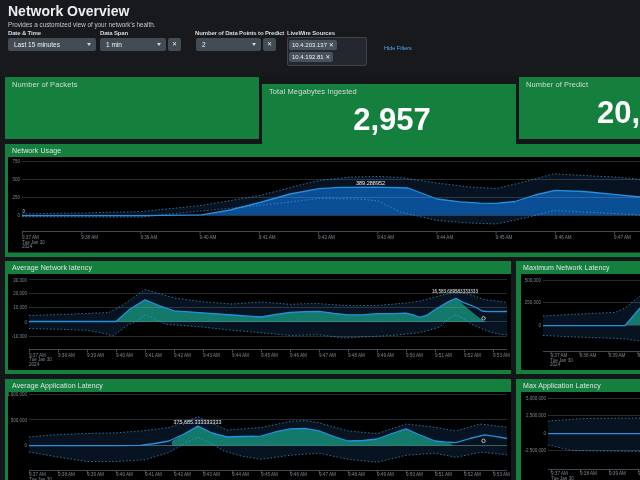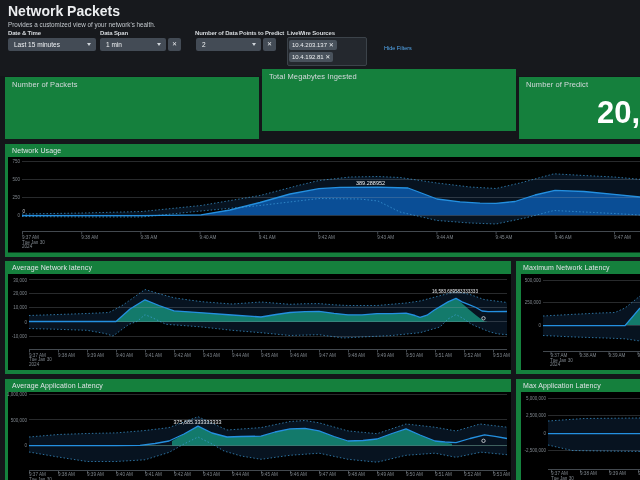--- a/index.html
+++ b/index.html
@@ -4,21 +4,21 @@
   html,body{margin:0;padding:0;width:640px;height:480px;overflow:hidden;
     background:#14161a;font-family:"Liberation Sans",sans-serif;}
   .abs{position:absolute;}
   .panel{position:absolute;background:#15803d;overflow:hidden;}
   .ptitle{position:absolute;left:7px;top:2.5px;font-size:7px;font-weight:400;color:#dfe3e7;letter-spacing:.1px;}
   svg{position:absolute;left:0;top:0;}
   svg text{font-family:"Liberation Sans",sans-serif;}
 </style></head>
 <body>
 <div class="abs" style="left:0;top:0;width:640px;height:76px;background:#17191d;"></div>
-<div class="abs" style="left:8px;top:3px;font-size:14px;font-weight:700;color:#eceef0;">Network Packets</div>
+<div class="abs" style="left:8px;top:3px;font-size:14px;font-weight:700;color:#eceef0;">Network Overview</div>
 <div class="abs" style="left:8px;top:21px;font-size:6.3px;color:#c3c8cd;">Provides a customized view of your network's health.</div>
 <div class="abs" style="left:8px;top:30px;font-size:6px;font-weight:700;letter-spacing:-0.15px;color:#d4d8dc;">Date &amp; Time</div>
 <div class="abs" style="left:100px;top:30px;font-size:6px;font-weight:700;letter-spacing:-0.15px;color:#d4d8dc;">Data Span</div>
 <div class="abs" style="left:195px;top:30px;font-size:6px;font-weight:700;letter-spacing:-0.15px;color:#d4d8dc;">Number of Data Points to Predict</div>
 <div class="abs" style="left:287px;top:30px;font-size:6px;font-weight:700;letter-spacing:-0.15px;color:#d4d8dc;">LiveWire Sources</div>
 <div class="abs" style="left:8px;top:38px;width:88px;height:13px;background:#434b55;border-radius:2px;">
   <div class="abs" style="left:6px;top:0;line-height:13px;font-size:6.5px;color:#f0f2f4;">Last 15 minutes</div>
   <div class="abs" style="right:5px;top:5px;width:0;height:0;border-left:2.5px solid transparent;border-right:2.5px solid transparent;border-top:3.5px solid #cfd4d9;"></div>
 </div>
 <div class="abs" style="left:100px;top:38px;width:66px;height:13px;background:#434b55;border-radius:2px;">
@@ -31,22 +31,23 @@
   <div class="abs" style="right:5px;top:5px;width:0;height:0;border-left:2.5px solid transparent;border-right:2.5px solid transparent;border-top:3.5px solid #cfd4d9;"></div>
 </div>
 <div class="abs" style="left:263px;top:38px;width:13px;height:13px;background:#434b55;border-radius:2px;color:#e8eaec;font-size:6px;text-align:center;line-height:13px;">✕</div>
 <div class="abs" style="left:287px;top:37px;width:78px;height:27px;background:#24282e;border:1px solid #3c434a;border-radius:2px;"></div>
 <div class="abs" style="left:289px;top:40px;height:10px;background:#49525c;border-radius:2px;padding:0 3px;font-size:6px;line-height:10px;color:#eef0f2;">10.4.203.137 ✕</div>
 <div class="abs" style="left:289px;top:52px;height:10px;background:#49525c;border-radius:2px;padding:0 3px;font-size:6px;line-height:10px;color:#eef0f2;">10.4.192.81 ✕</div>
 <div class="abs" style="left:384px;top:45px;font-size:5.5px;color:#54a9f0;">Hide Filters</div>
 <div class="panel" style="left:5px;top:77px;width:254px;height:62px;">
   <div class="ptitle" style="font-size:7.5px;color:#d5d9dd;">Number of Packets</div>
 </div>
-<div class="panel" style="left:262px;top:69px;width:254px;height:62px;">
+<div class="panel" style="left:262px;top:84px;width:254px;height:62px;">
   <div class="ptitle" style="font-size:7.5px;color:#d5d9dd;">Total Megabytes Ingested</div>
+  <div class="abs" style="left:0;left:3px;top:16px;width:254px;height:40px;line-height:40px;text-align:center;font-size:31px;font-weight:700;color:#ffffff;">2,957</div>
 </div>
 <div class="panel" style="left:519px;top:77px;width:254px;height:62px;">
   <div class="ptitle" style="font-size:7.5px;color:#d5d9dd;">Number of Predict</div>
   <div class="abs" style="left:78px;top:16px;height:40px;line-height:40px;font-size:31px;font-weight:700;color:#ffffff;">20,186,586</div>
 </div>
 <div class="panel" style="left:5px;top:144px;width:635px;height:113px;">
     <div class="ptitle">Network Usage</div>
     <svg width="635" height="113" viewBox="0 0 635 113">
       <rect x="3" y="13" width="632" height="95.5" fill="#000000"></rect>
       <text x="15" y="19.2" font-size="4.5" fill="#7f868d" text-anchor="end">750</text>

